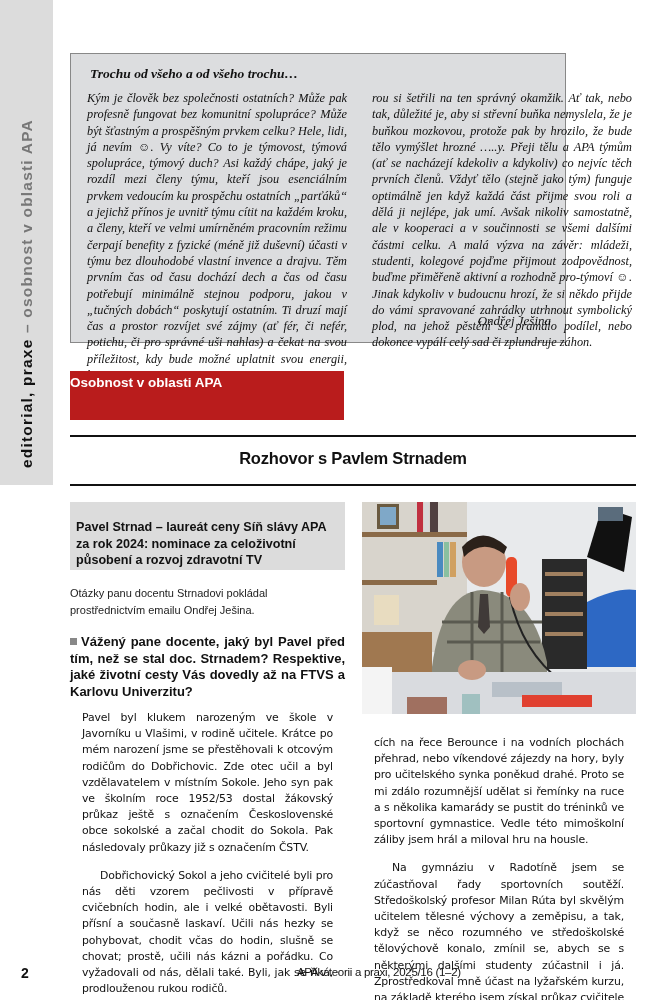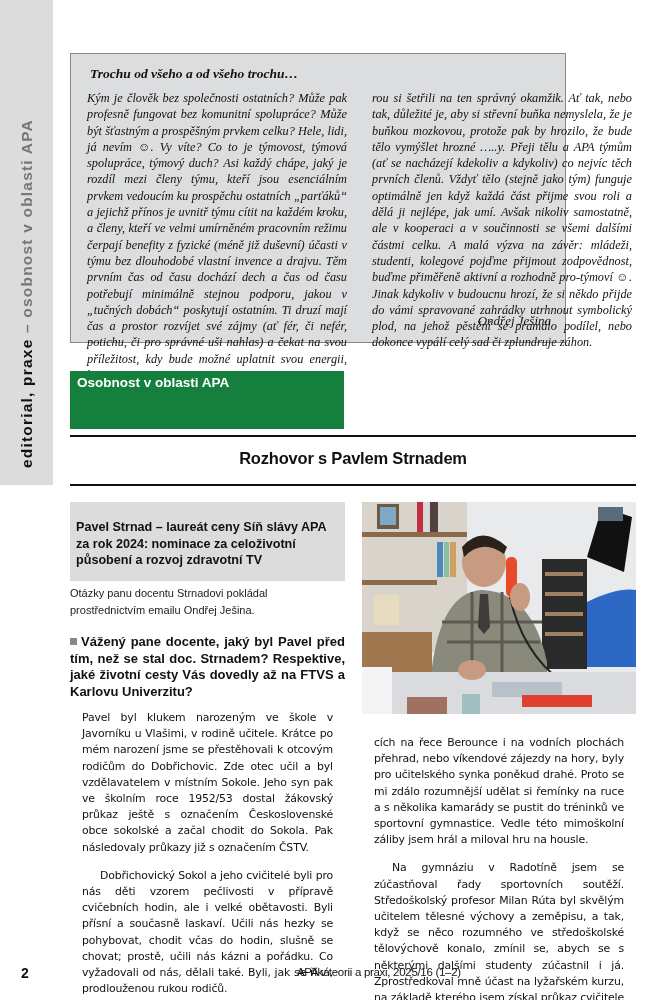--- a/index.html
+++ b/index.html
@@ -10,28 +10,28 @@
   .side-tab-text .a { color:#111; }
   .side-tab-text .b { color:#777; }
 
   .editorial-box { position:absolute; left:70px; top:53px; width:496px; height:290px; background:#dcdddf; border:1px solid #888; box-sizing:border-box; }
   .editorial-title { position:absolute; left:19px; top:12px; font-family:"Liberation Serif", serif; font-style:italic; font-weight:bold; font-size:13.5px; }
   .ed-col { position:absolute; top:38px; width:260px; font-family:"Liberation Serif", serif; font-style:italic; font-size:12.3px; line-height:16.3px; text-align:justify; hyphens:manual; }
   .ed-col.left { left:16px; top:36px; }
   .ed-col.right { left:301px; top:36px; }
   .ed-sign { position:absolute; right:14px; top:259px; font-family:"Liberation Serif", serif; font-style:italic; font-size:13px; }
 
-  .section-label { position:absolute; left:70px; top:371px; width:274px; height:58px; background:#15803d; color:#fff; box-sizing:border-box; padding:3px 7px; }
+  .section-label { position:absolute; left:70px; top:371px; width:274px; height:49px; background:#b91c1c; color:#fff; box-sizing:border-box; padding:3px 0; }
   .section-label .l1 { font-weight:bold; font-size:13.5px; line-height:18px; font-family:"Liberation Sans", sans-serif; }
   .section-label .l2 { font-weight:bold; font-style:italic; font-size:11.5px; line-height:16px; font-family:"Liberation Sans", sans-serif; }
 
   .rule { position:absolute; left:70px; width:566px; height:2px; background:#111; }
   .article-title { position:absolute; left:70px; width:566px; top:449px; text-align:center; font-size:16.5px; font-weight:bold; font-family:"Liberation Sans", sans-serif; letter-spacing:-0.2px; }
 
-  .lead-box { position:absolute; left:70px; top:502px; width:275px; height:79px; background:#dcdcdc; box-sizing:border-box; padding:17px 6px 12px 6px; font-weight:bold; font-size:12.6px; line-height:16.5px; }
+  .lead-box { position:absolute; left:70px; top:502px; width:275px; height:68px; background:#dcdcdc; box-sizing:border-box; padding:17px 6px 12px 6px; font-weight:bold; font-size:12.6px; line-height:16.5px; }
   .intro { position:absolute; left:70px; top:585px; width:275px; font-size:11px; line-height:17px; color:#222; }
 
   .question { position:absolute; left:70px; top:634px; width:275px; font-weight:bold; font-size:13px; line-height:16.5px; text-align:justify; }
   .question .sq { display:inline-block; width:7px; height:7px; background:#888; margin-right:4px; vertical-align:1px; }
 
   .body-col { font-family:"DejaVu Sans", sans-serif; font-size:10.9px; line-height:16.2px; text-align:justify; color:#111; letter-spacing:-0.15px; }
   .body-left { position:absolute; left:70px; top:698px; width:275px; }
   .body-right { position:absolute; left:362px; top:723px; width:274px; }
   .body-col p { margin:12px; }
   .body-col p.ind { text-indent:18px; }

